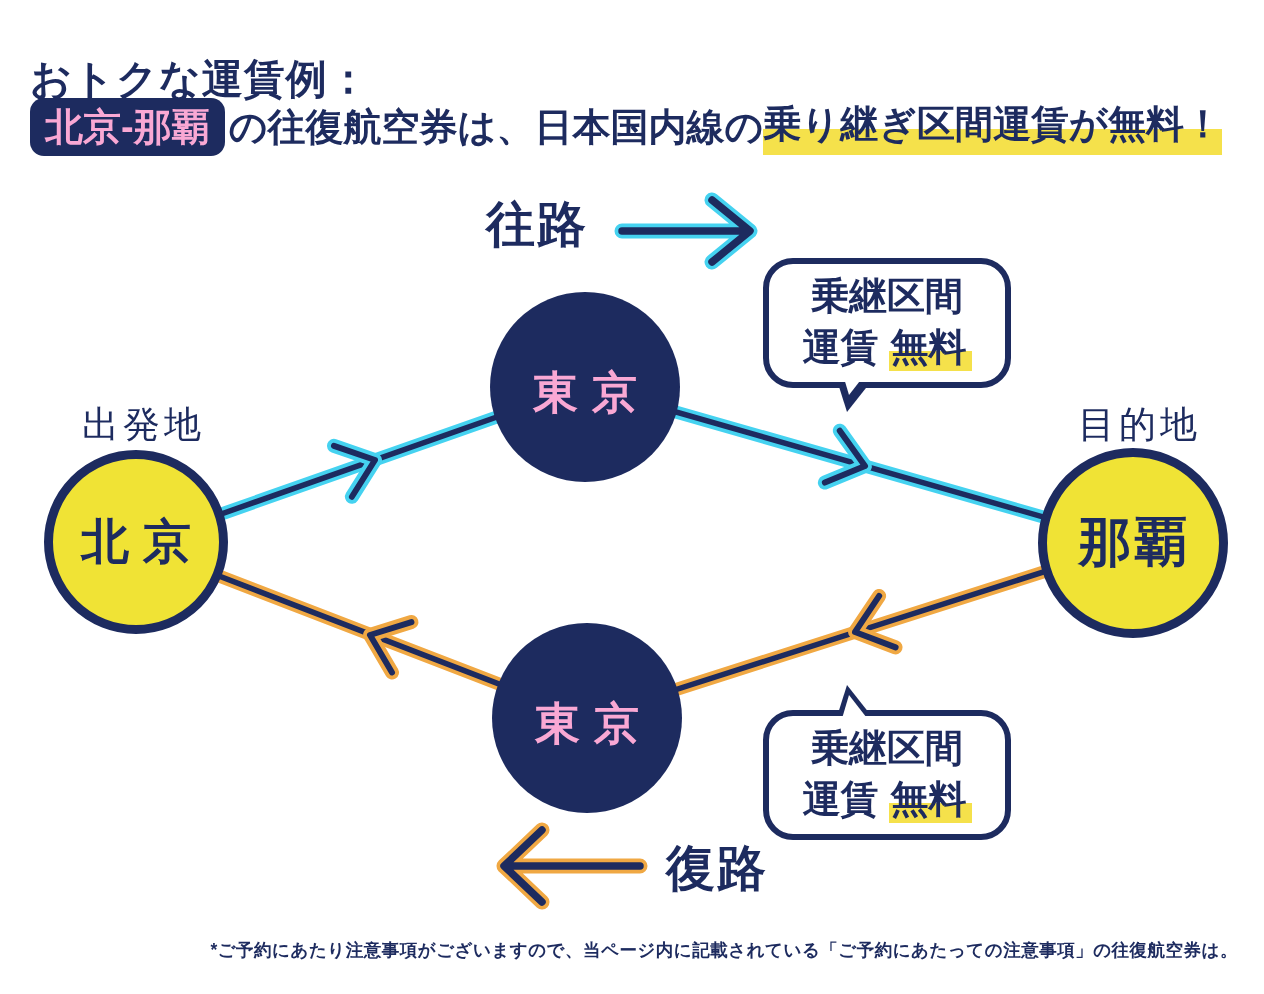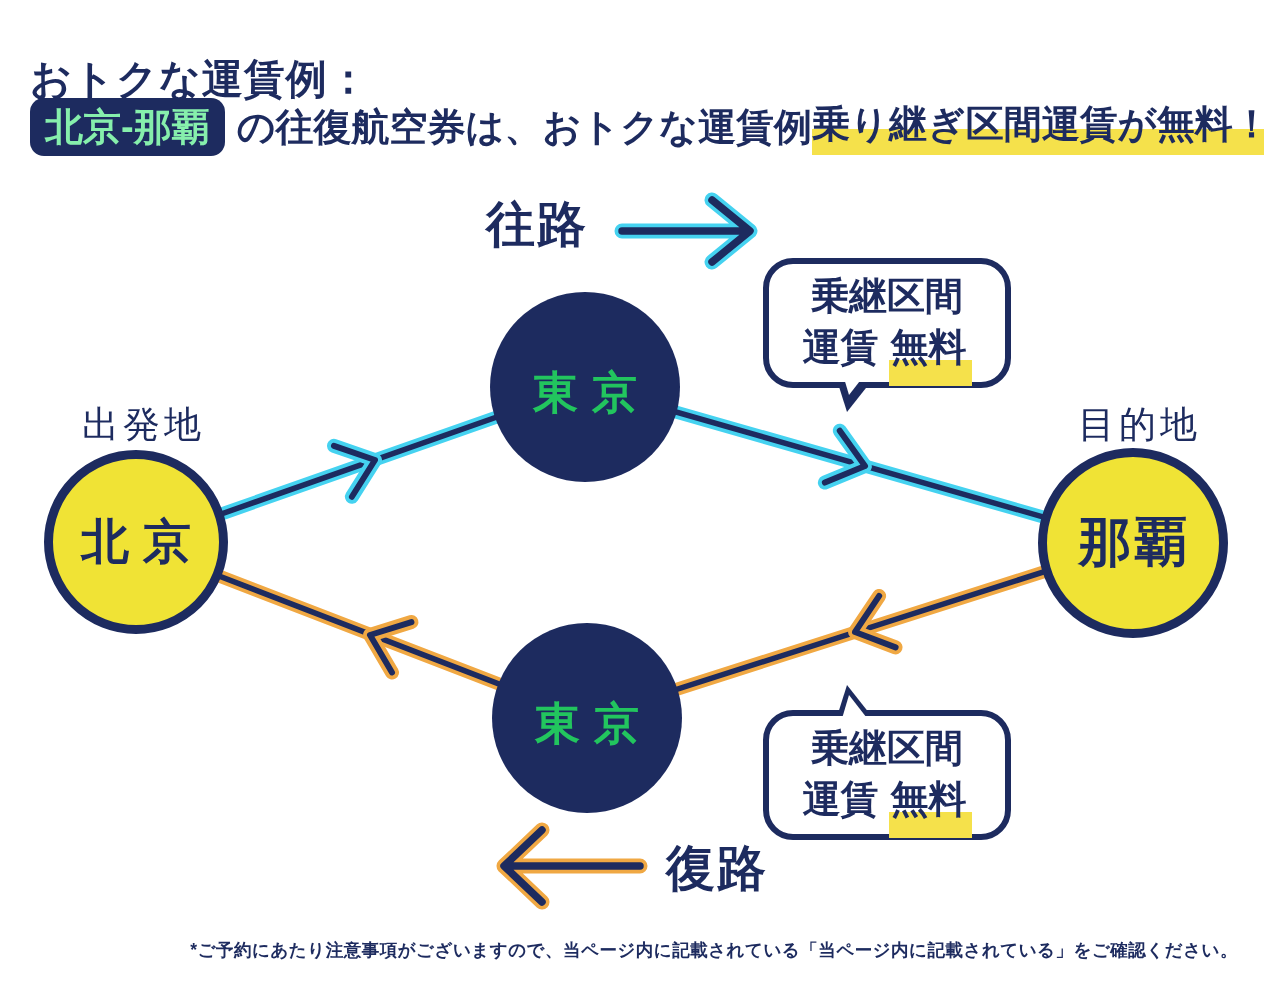--- a/index.html
+++ b/index.html
@@ -8,52 +8,52 @@
   }
   *{margin:0;padding:0;box-sizing:border-box;}
   html,body{background:#fff;}
   body{font-family:"Liberation Sans","DejaVu Sans",sans-serif;}
   .canvas{position:relative;width:1264px;height:994px;background:#fff;overflow:hidden;color:var(--navy);}
 
   .title{position:absolute;left:30px;top:28px;font-size:41px;font-weight:800;letter-spacing:1px;margin-top:24px;}
 
   .headline{position:absolute;left:30px;top:98px;display:flex;align-items:center;white-space:nowrap;}
   .badge{display:inline-flex;align-items:center;justify-content:center;height:58px;padding:0 15px;
-         background:var(--navy);color:#86efac;border-radius:14px;font-size:38px;font-weight:800;margin-right:12px;}
+         background:var(--navy);color:#f9a8d4;border-radius:14px;font-size:38px;font-weight:800;margin-right:4px;}
   .headline .txt{font-size:38px;font-weight:800;}
   .hl-text{background:linear-gradient(transparent 54%, var(--hl) 54%);padding-bottom:5px;font-family:Liberation Serif, serif;}
 
   svg.diagram{position:absolute;left:0;top:0;z-index:1;}
 
   .node{position:absolute;border-radius:50%;display:flex;align-items:center;justify-content:center;z-index:2;}
   .node.city-yellow{background:var(--yellow);border:9px solid var(--navy);}
   .node.city-navy{background:var(--navy);}
   .node .city{font-weight:800;color:var(--navy);}
-  .node.city-navy .city{color:#22c55e;margin-top:12px;}
+  .node.city-navy .city{color:#f9a8d4;margin-top:12px;}
   .node-beijing{left:44px;top:450px;width:184px;height:184px;}
   .node-beijing .city{font-size:48px;letter-spacing:14px;padding-left:14px;}
   .node-naha{left:1038px;top:448px;width:190px;height:190px;}
   .node-naha .city{font-size:53px;letter-spacing:3px;padding-left:3px;}
   .node-tokyo-top{left:490px;top:292px;width:190px;height:190px;}
   .node-tokyo-bottom{left:492px;top:623px;width:190px;height:190px;}
   .node-tokyo-top .city,.node-tokyo-bottom .city{font-size:45px;letter-spacing:14px;padding-left:14px;}
 
   .node-label{position:absolute;font-size:37px;font-weight:400;letter-spacing:4px;z-index:2;}
   .label-origin{left:82px;top:400px;}
   .label-destination{left:1078px;top:400px;}
 
   .dir-label{position:absolute;font-size:49px;font-weight:800;letter-spacing:2px;z-index:2;}
   .dir-outbound{left:486px;top:192px;}
   .dir-return{left:666px;top:836px;}
 
   .bubble{position:absolute;width:248px;height:130px;z-index:3;}
   .bubble-body{position:absolute;inset:0;background:#fff;border:6px solid var(--navy);border-radius:30px;z-index:1;}
   .bubble-text{position:absolute;left:0;top:13px;width:100%;text-align:center;z-index:5;
                font-size:38px;font-weight:800;line-height:51px;}
-  .bubble .free{background:linear-gradient(transparent 56%, var(--hl) 56%);padding:0 5px 18px 2px;margin-left:10px;}
+  .bubble .free{background:linear-gradient(transparent 56%, var(--hl) 56%);padding:0 5px 3px 2px;margin-left:10px;}
   .bubble-top{left:763px;top:258px;}
   .bubble-bottom{left:763px;top:710px;}
   .tail-out,.tail-in{position:absolute;width:0;height:0;border-style:solid;border-color:transparent;}
   .bubble-top .tail-out{left:72px;top:116px;z-index:0;border-left-width:12px;border-right-width:30px;
       border-top:38px solid var(--navy);}
   .bubble-top .tail-in{left:78px;top:110px;z-index:4;border-left-width:8px;border-right-width:21px;
       border-top:27px solid #fff;}
   .bubble-bottom .tail-out{left:72px;top:-28px;z-index:0;border-left-width:12px;border-right-width:30px;
       border-bottom:38px solid var(--navy);}
   .bubble-bottom .tail-in{left:78px;top:-18px;z-index:4;border-left-width:8px;border-right-width:21px;
@@ -63,21 +63,21 @@
 </style>
 </head>
 <body>
 
 <div class="canvas">
 
   <div class="title">おトクな運賃例：</div>
 
   <div class="headline">
     <span class="badge">北京-那覇</span>
-    <span class="txt">の往復航空券は、おトクな運賃例</span>
+    <span class="txt">の往復航空券は、日本国内線の</span>
     <span class="txt hl-text">乗り継ぎ区間運賃が無料！</span>
   </div>
 
   <svg class="diagram" width="1264" height="994" viewBox="0 0 1264 994">
 
     <g>
       <path d="M136 544 L585 386 L1134 543" fill="none" style="stroke:var(--cyan)" stroke-width="13"></path>
       <path d="M136 544 L585 386 L1134 543" fill="none" style="stroke:var(--navy)" stroke-width="5.5"></path>
     </g>
 
@@ -147,15 +147,15 @@
   <div class="bubble bubble-bottom">
     <div class="tail-out"></div>
     <div class="bubble-body"></div>
     <div class="tail-in"></div>
     <div class="bubble-text">
       <span>乗継区間</span><br>
       <span>運賃</span><span class="free">無料</span>
     </div>
   </div>
 
-  <div class="footnote">*ご予約にあたり注意事項がございますので、当ページ内に記載されている「当ページ内に記載されている」をご確認ください。</div>
+  <div class="footnote">*ご予約にあたり注意事項がございますので、当ページ内に記載されている「ご予約にあたっての注意事項」の往復航空券は。</div>
 
 </div>
 
 </body></html>

